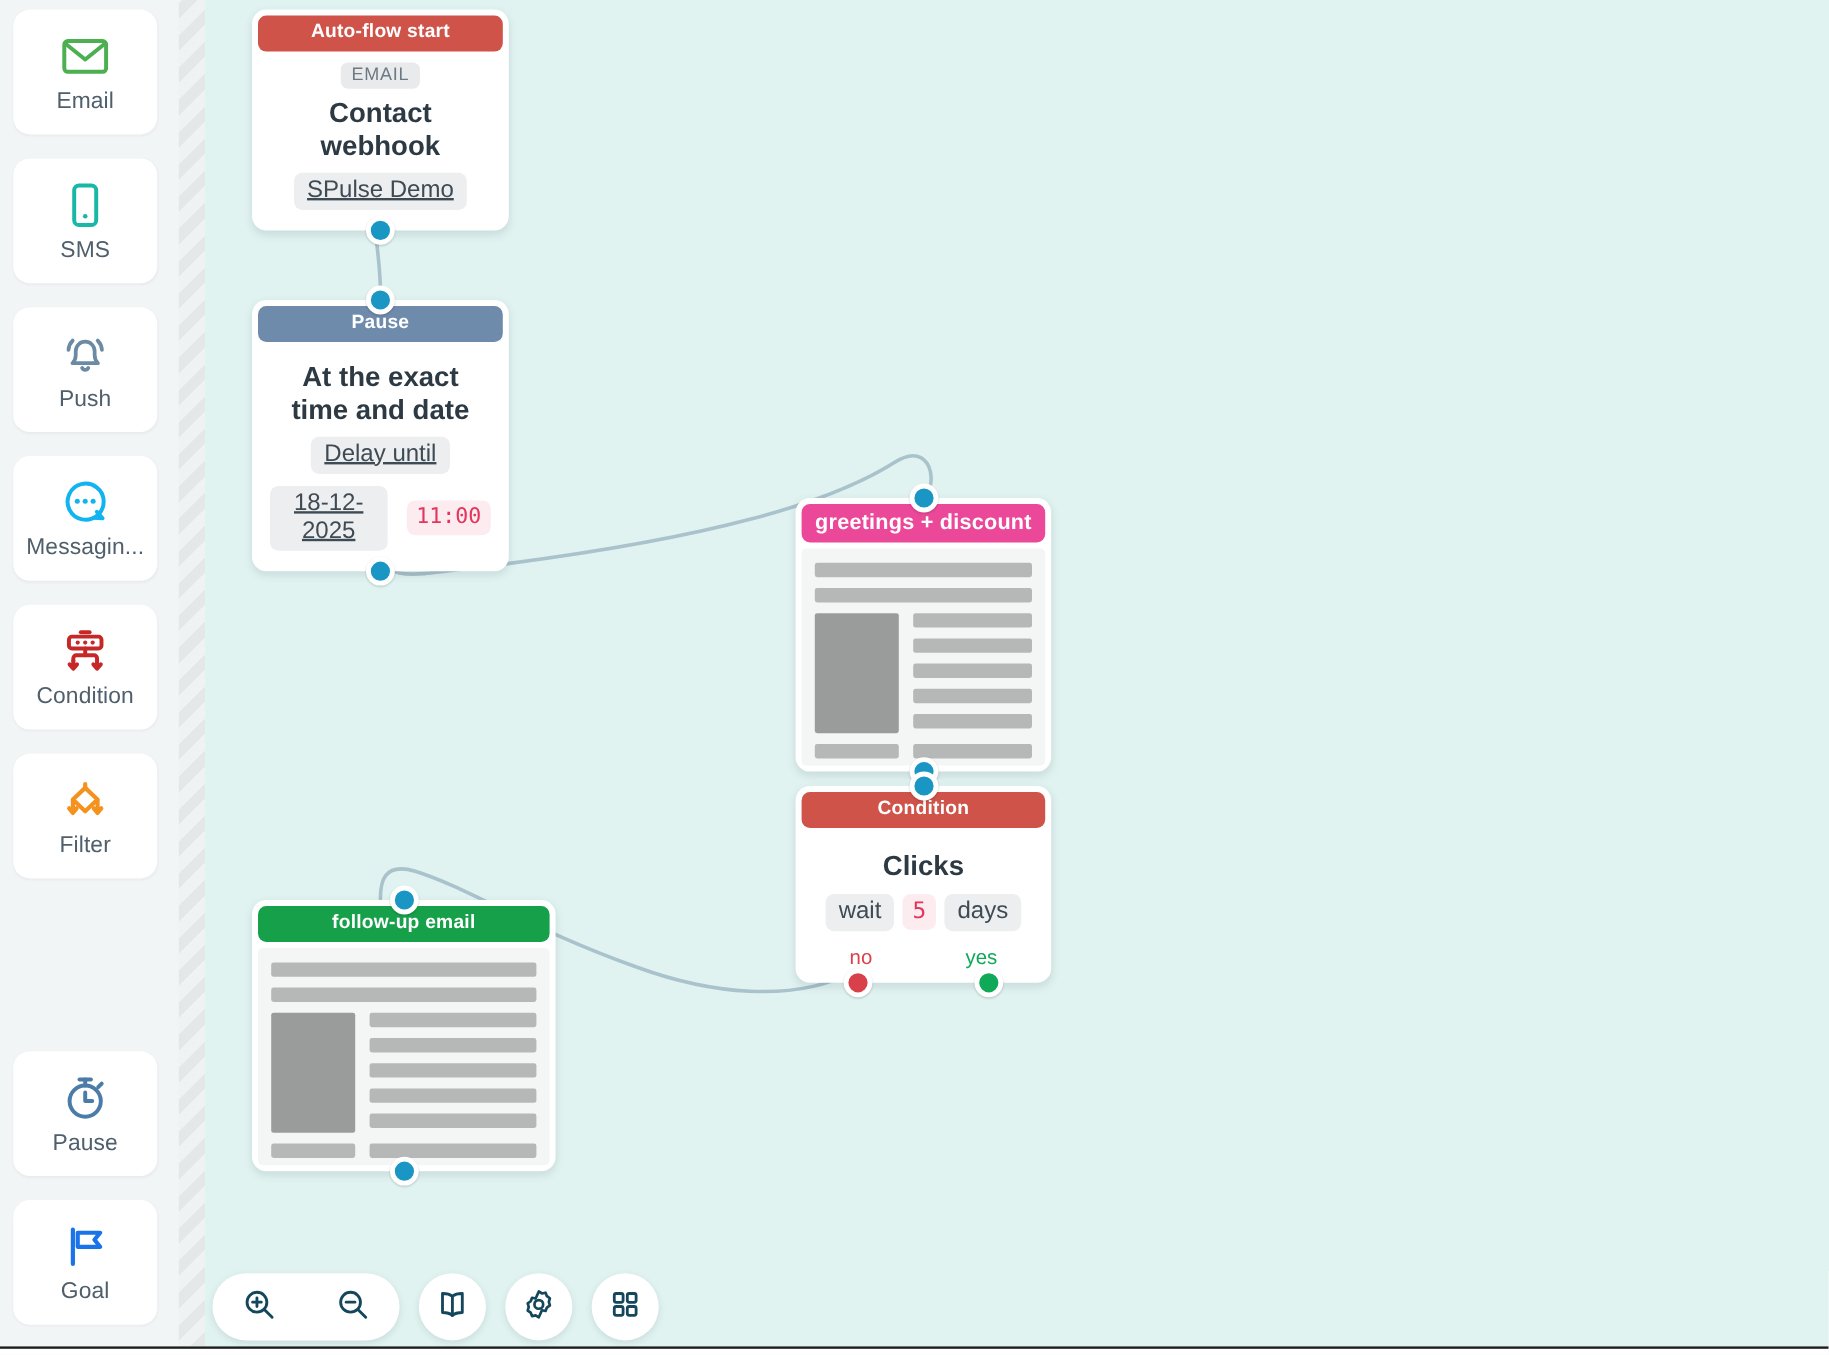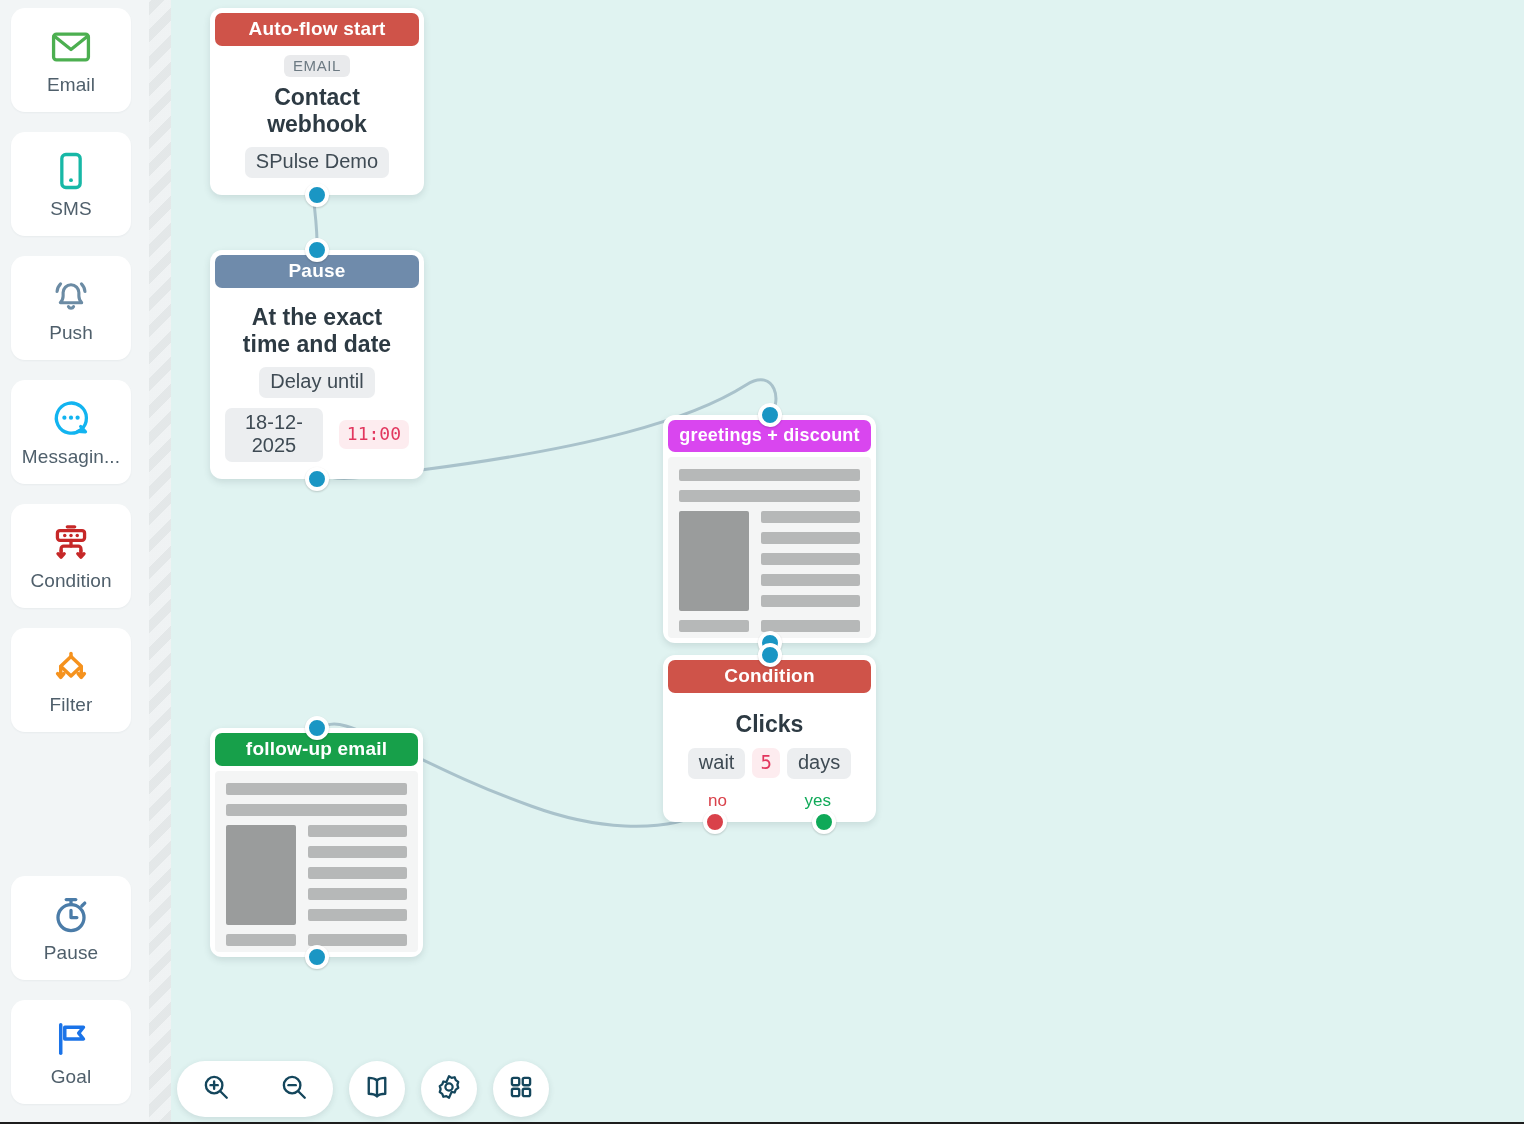--- a/index.html
+++ b/index.html
@@ -95,21 +95,21 @@
     position: absolute;
     background: #ffffff;
     border-radius: 12px;
     box-shadow: 0 3px 7px rgba(35,60,70,.13);
     padding: 5px;
     box-sizing: border-box;
   }
   .node-head {
     border-radius: 7px;
     color: #ffffff;
-    font-size: 19px;
+    font-size: 16px;
     font-weight: bold;
     text-align: center;
     padding: 6px 8px 7px;
     line-height: 1.05;
     letter-spacing: .2px;
     white-space: nowrap;
     overflow: hidden;
     text-overflow: ellipsis;
   }
   .node-body {
@@ -125,20 +125,21 @@
     color: #6d7a83;
     letter-spacing: .6px;
   }
   .pill-lg {
     display: inline-block;
     background: #eceef0;
     border-radius: 7px;
     padding: 3px 11px 5px;
     font-size: 20px;
     color: #3f4b54;
+    text-decoration: underline;
   }
   .node-title {
     font-size: 23px;
     font-weight: bold;
     color: #2d3a43;
     line-height: 1.17;
     margin: 7px 0 9px;
   }
   .mono-time {
     display: inline-block;
@@ -381,21 +382,21 @@
         <div class="date-row" style="margin-top:10px;">
           <span class="pill-lg">18-12-2025</span>
           <span class="mono-time">11:00</span>
         </div>
       </div>
       <span class="port" style="left:50%; top:-12px; transform:translateX(-50%);"></span>
       <span class="port" style="left:50%; bottom:-12px; transform:translateX(-50%);"></span>
     </div>
 
     <div class="node" style="left:492px; top:415px; width:213px;">
-      <div class="node-head" style="background:#d946ef; font-size:18px;">greetings + discount</div>
+      <div class="node-head" style="background:#ec4899; font-size:18px;">greetings + discount</div>
       <div class="mail-preview">
         <div class="mail-row"></div>
         <div class="mail-row"></div>
         <div class="mail-cols">
           <div class="mail-img"></div>
           <div class="mail-lines">
             <div class="mail-line"></div>
             <div class="mail-line"></div>
             <div class="mail-line"></div>
             <div class="mail-line"></div>
@@ -423,21 +424,21 @@
         <div class="branch-row">
           <span class="branch-no">no</span>
           <span class="branch-yes">yes</span>
         </div>
       </div>
       <span class="port" style="left:50%; top:-12px; transform:translateX(-50%);"></span>
       <span class="port red" style="left:40px; bottom:-12px;"></span>
       <span class="port green" style="right:40px; bottom:-12px;"></span>
     </div>
 
-    <div class="node" style="left:39px; top:728px; width:213px;">
+    <div class="node" style="left:39px; top:750px; width:253px;">
       <div class="node-head" style="background:#17a04a;">follow-up email</div>
       <div class="mail-preview">
         <div class="mail-row"></div>
         <div class="mail-row"></div>
         <div class="mail-cols">
           <div class="mail-img"></div>
           <div class="mail-lines">
             <div class="mail-line"></div>
             <div class="mail-line"></div>
             <div class="mail-line"></div>

